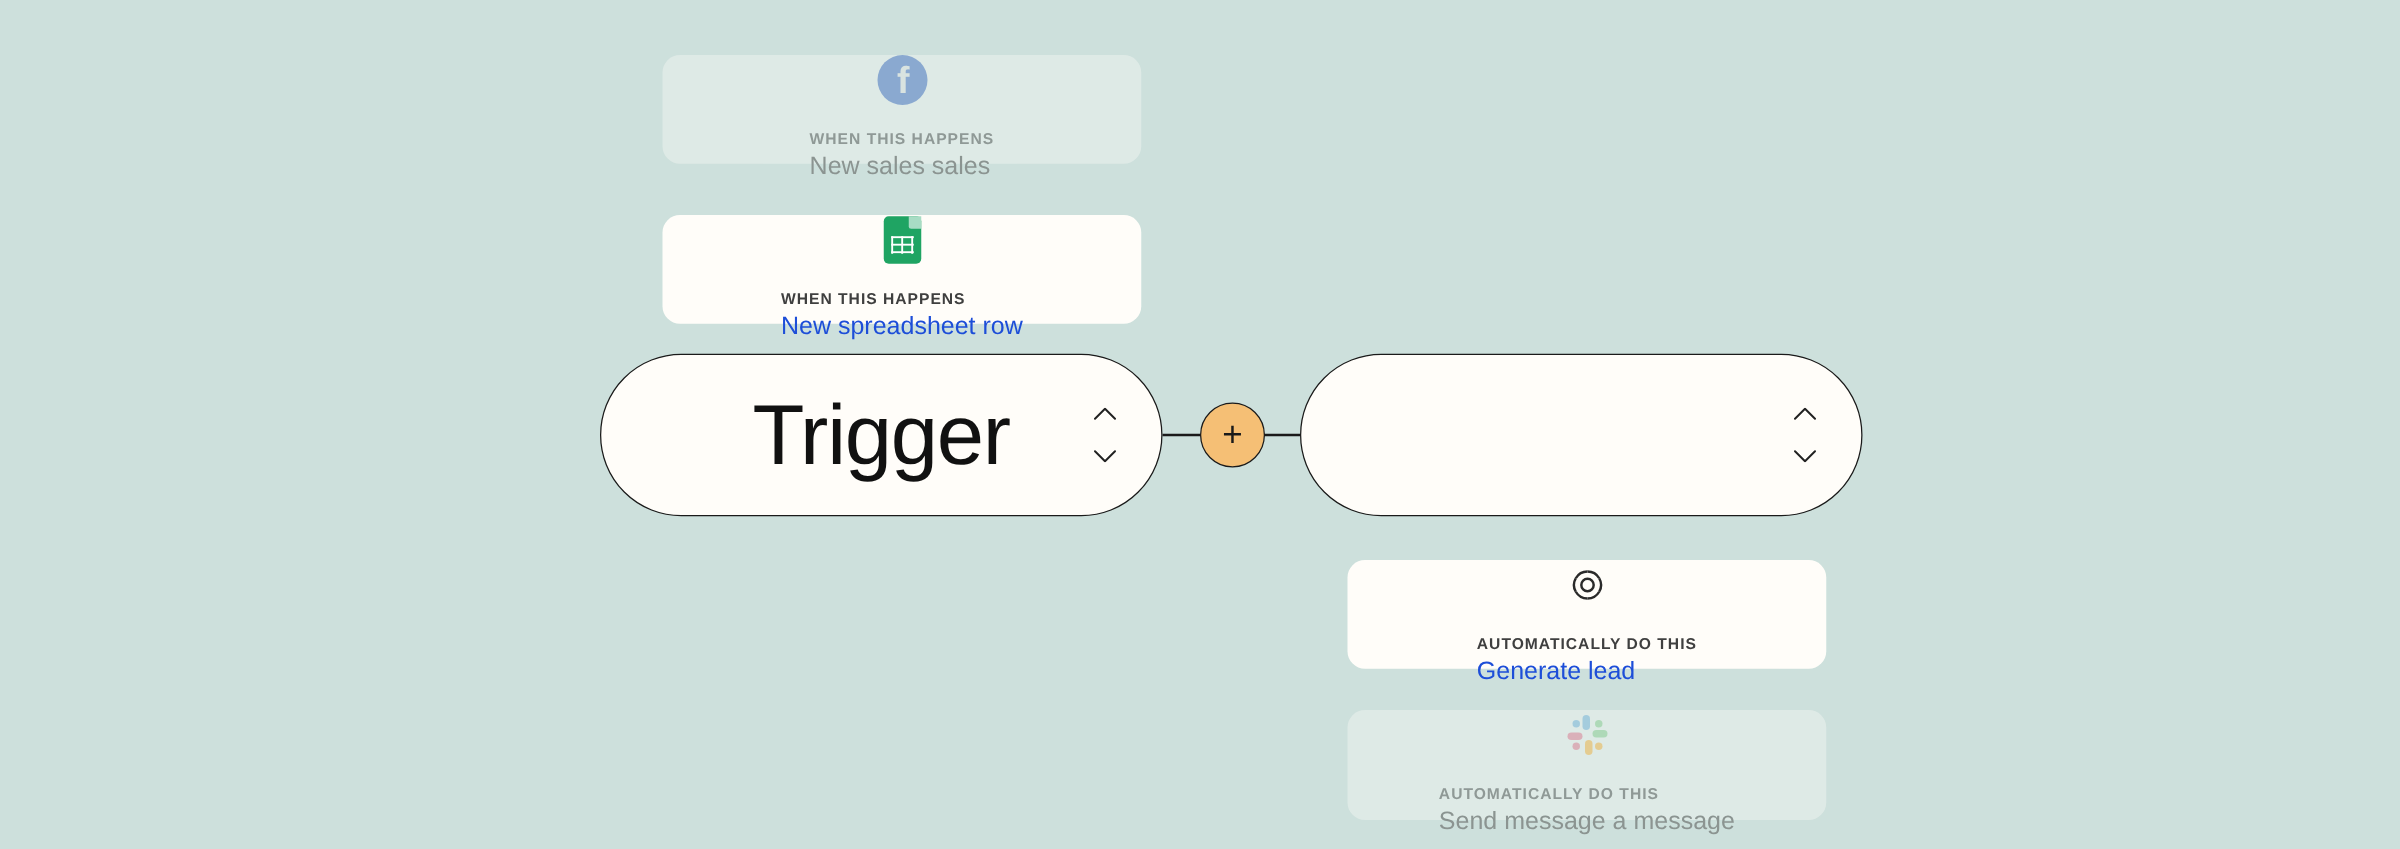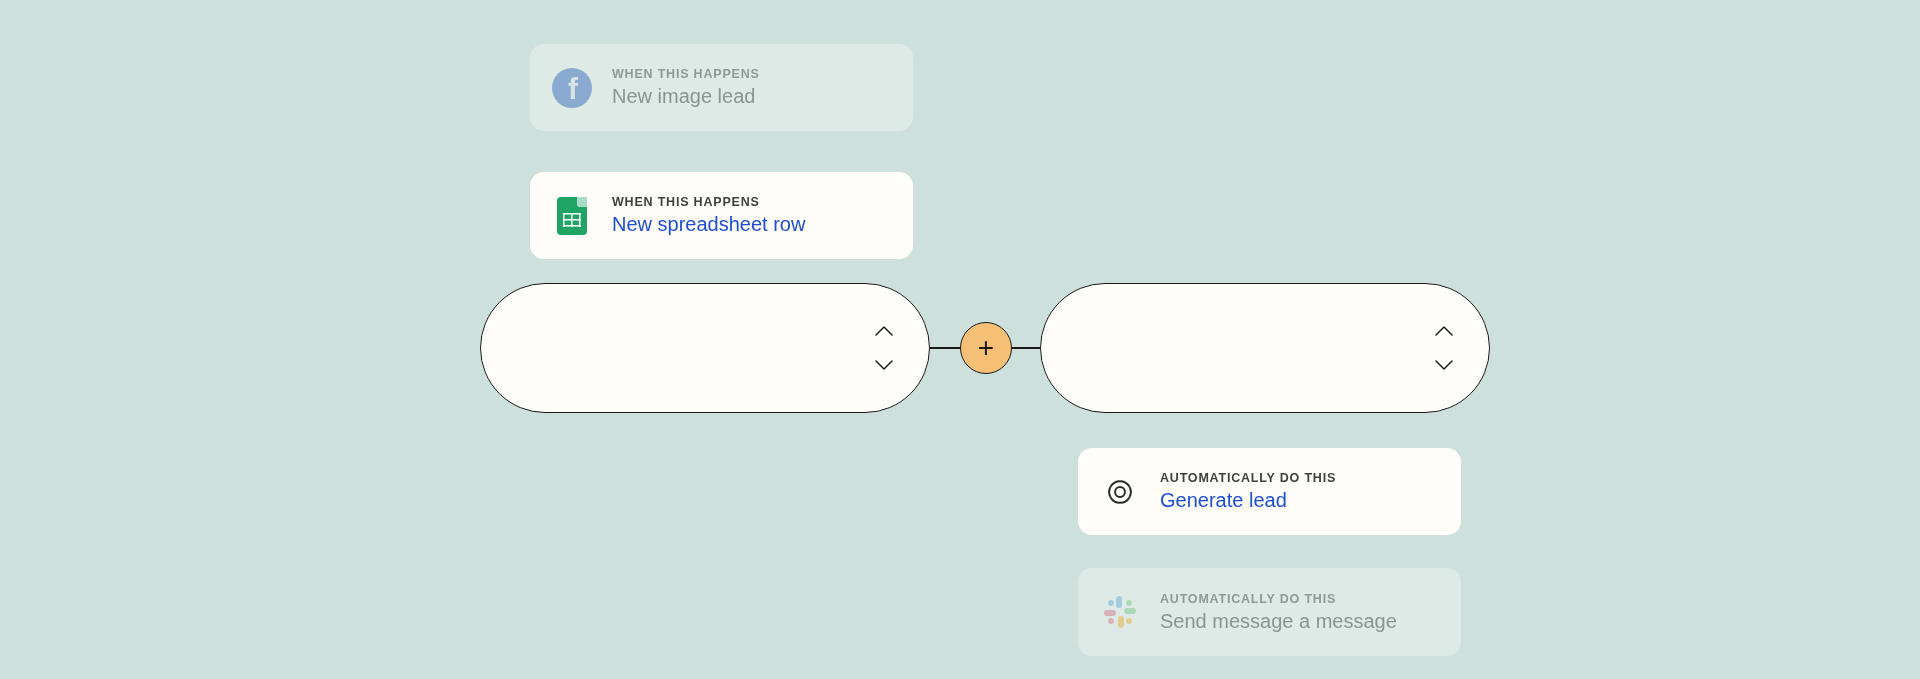--- a/index.html
+++ b/index.html
@@ -15,20 +15,21 @@
   
   .card {
     position: absolute;
     width: 383px;
     height: 87px;
     border-radius: 14px;
     display: flex;
     align-items: center;
     padding: 0 22px;
     gap: 20px;
+    flex-direction: column;
   }
   .card.primary {
     background: #fffdf9;
   }
   .card.faded {
     background: rgba(255,253,249,0.35);
   }
   .card .icon-slot {
     width: 40px;
     height: 40px;
@@ -181,37 +182,38 @@
 </style>
 </head>
 <body>
 
 <div id="card-trigger-faded" class="card faded">
   <div class="icon-slot">
     <div class="fb-icon"></div>
   </div>
   <div class="text">
     <div class="eyebrow">WHEN THIS HAPPENS</div>
-    <div class="label">New image lead</div>
+    <div class="label">New sales sales</div>
   </div>
 </div>
 
 <div id="card-trigger-main" class="card primary">
   <div class="icon-slot">
     <div class="sheets-icon"></div>
   </div>
   <div class="text">
     <div class="eyebrow">WHEN THIS HAPPENS</div>
     <div class="label">New spreadsheet row</div>
   </div>
 </div>
 
 <div id="connector"></div>
 
 <div id="pill-trigger" class="pill">
+  <span class="pill-label">Trigger</span>
   <div class="chev-group">
     <span class="chev">
       <svg viewBox="0 0 18 10">
           <path d="M1 9 L9 1 L17 9" fill="none" stroke="currentColor" stroke-width="1.6" stroke-linecap="round" stroke-linejoin="round"></path>
         </svg>
     </span>
     <span class="chev">
       <svg viewBox="0 0 18 10">
           <path d="M1 1 L9 9 L17 1" fill="none" stroke="currentColor" stroke-width="1.6" stroke-linecap="round" stroke-linejoin="round"></path>
         </svg>

